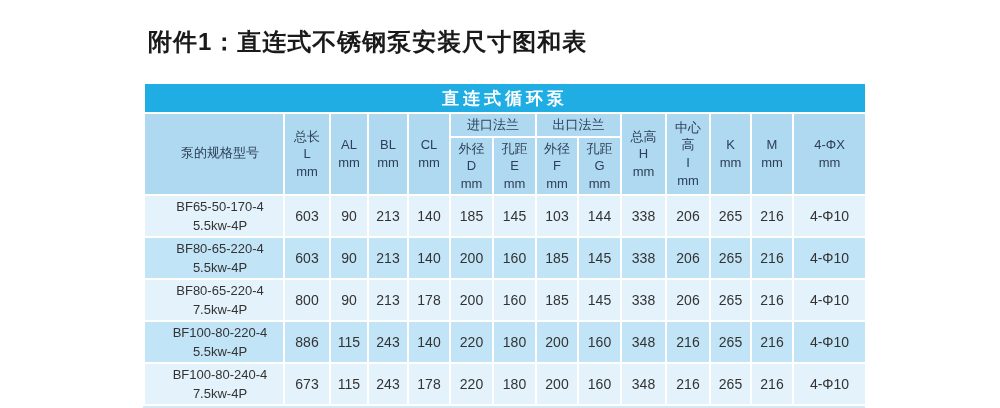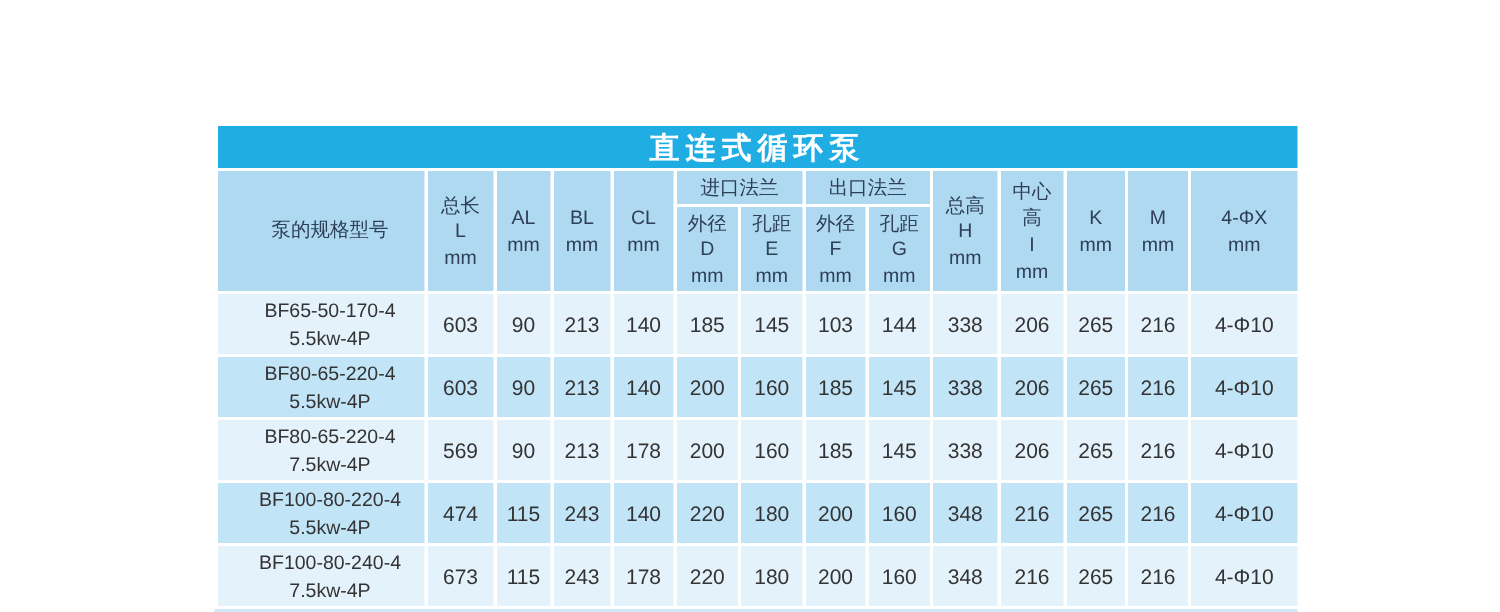--- a/index.html
+++ b/index.html
@@ -25,21 +25,21 @@
     font-size: 13px;
   }
   table.pump th, table.pump td {
     border: 2px solid #ffffff;
     text-align: center; vertical-align: middle;
     overflow: hidden;
   }
 
   .banner-cell {
     background: #1fade4; color: #ffffff;
-    font-size: 20px; font-weight: bold;
+    font-size: 17px; font-weight: bold;
     height: 30px; letter-spacing: 4px;
   }
 
   th.h {
     background: #aed9f0; color: #2e4057;
     font-weight: normal; font-size: 13px;
     white-space: pre-line; line-height: 1.35;
   }
   th.h-model { text-align: left; padding-left: 12px; font-family: Liberation Mono, monospace; }
   tr.hdr-group th { height: 24px; }
@@ -58,20 +58,21 @@
   .partial-row-strip {
     width: 722px; height: 4px;
     background: #cfe9f8;
   }
 </style>
 </head>
 <body>
 
 <div class="page">
 
+  <div class="title">附件1：直连式不锈钢泵安装尺寸图和表</div>
 
   <div class="table-wrap">
     <table class="pump">
       <colgroup>
         <col style="width:140px">
           <col style="width:46px">
           <col style="width:38px">
         <col style="width:40px">
           <col style="width:42px">
           <col style="width:43px">
@@ -161,38 +162,38 @@
           <td class="num">145</td>
           <td class="num">338</td>
           <td class="num">206</td>
           <td class="num">265</td>
           <td class="num">216</td>
           <td class="num">4-Φ10</td>
         </tr>
         <tr class="data odd">
           <td class="model">BF80-65-220-4
 7.5kw-4P</td>
-          <td class="num">569</td>
+          <td class="num">800</td>
           <td class="num">90</td>
           <td class="num">213</td>
           <td class="num">178</td>
           <td class="num">200</td>
           <td class="num">160</td>
           <td class="num">185</td>
           <td class="num">145</td>
           <td class="num">338</td>
           <td class="num">206</td>
           <td class="num">265</td>
           <td class="num">216</td>
           <td class="num">4-Φ10</td>
         </tr>
         <tr class="data even">
           <td class="model">BF100-80-220-4
 5.5kw-4P</td>
-          <td class="num">474</td>
+          <td class="num">886</td>
           <td class="num">115</td>
           <td class="num">243</td>
           <td class="num">140</td>
           <td class="num">220</td>
           <td class="num">180</td>
           <td class="num">200</td>
           <td class="num">160</td>
           <td class="num">348</td>
           <td class="num">216</td>
           <td class="num">265</td>

